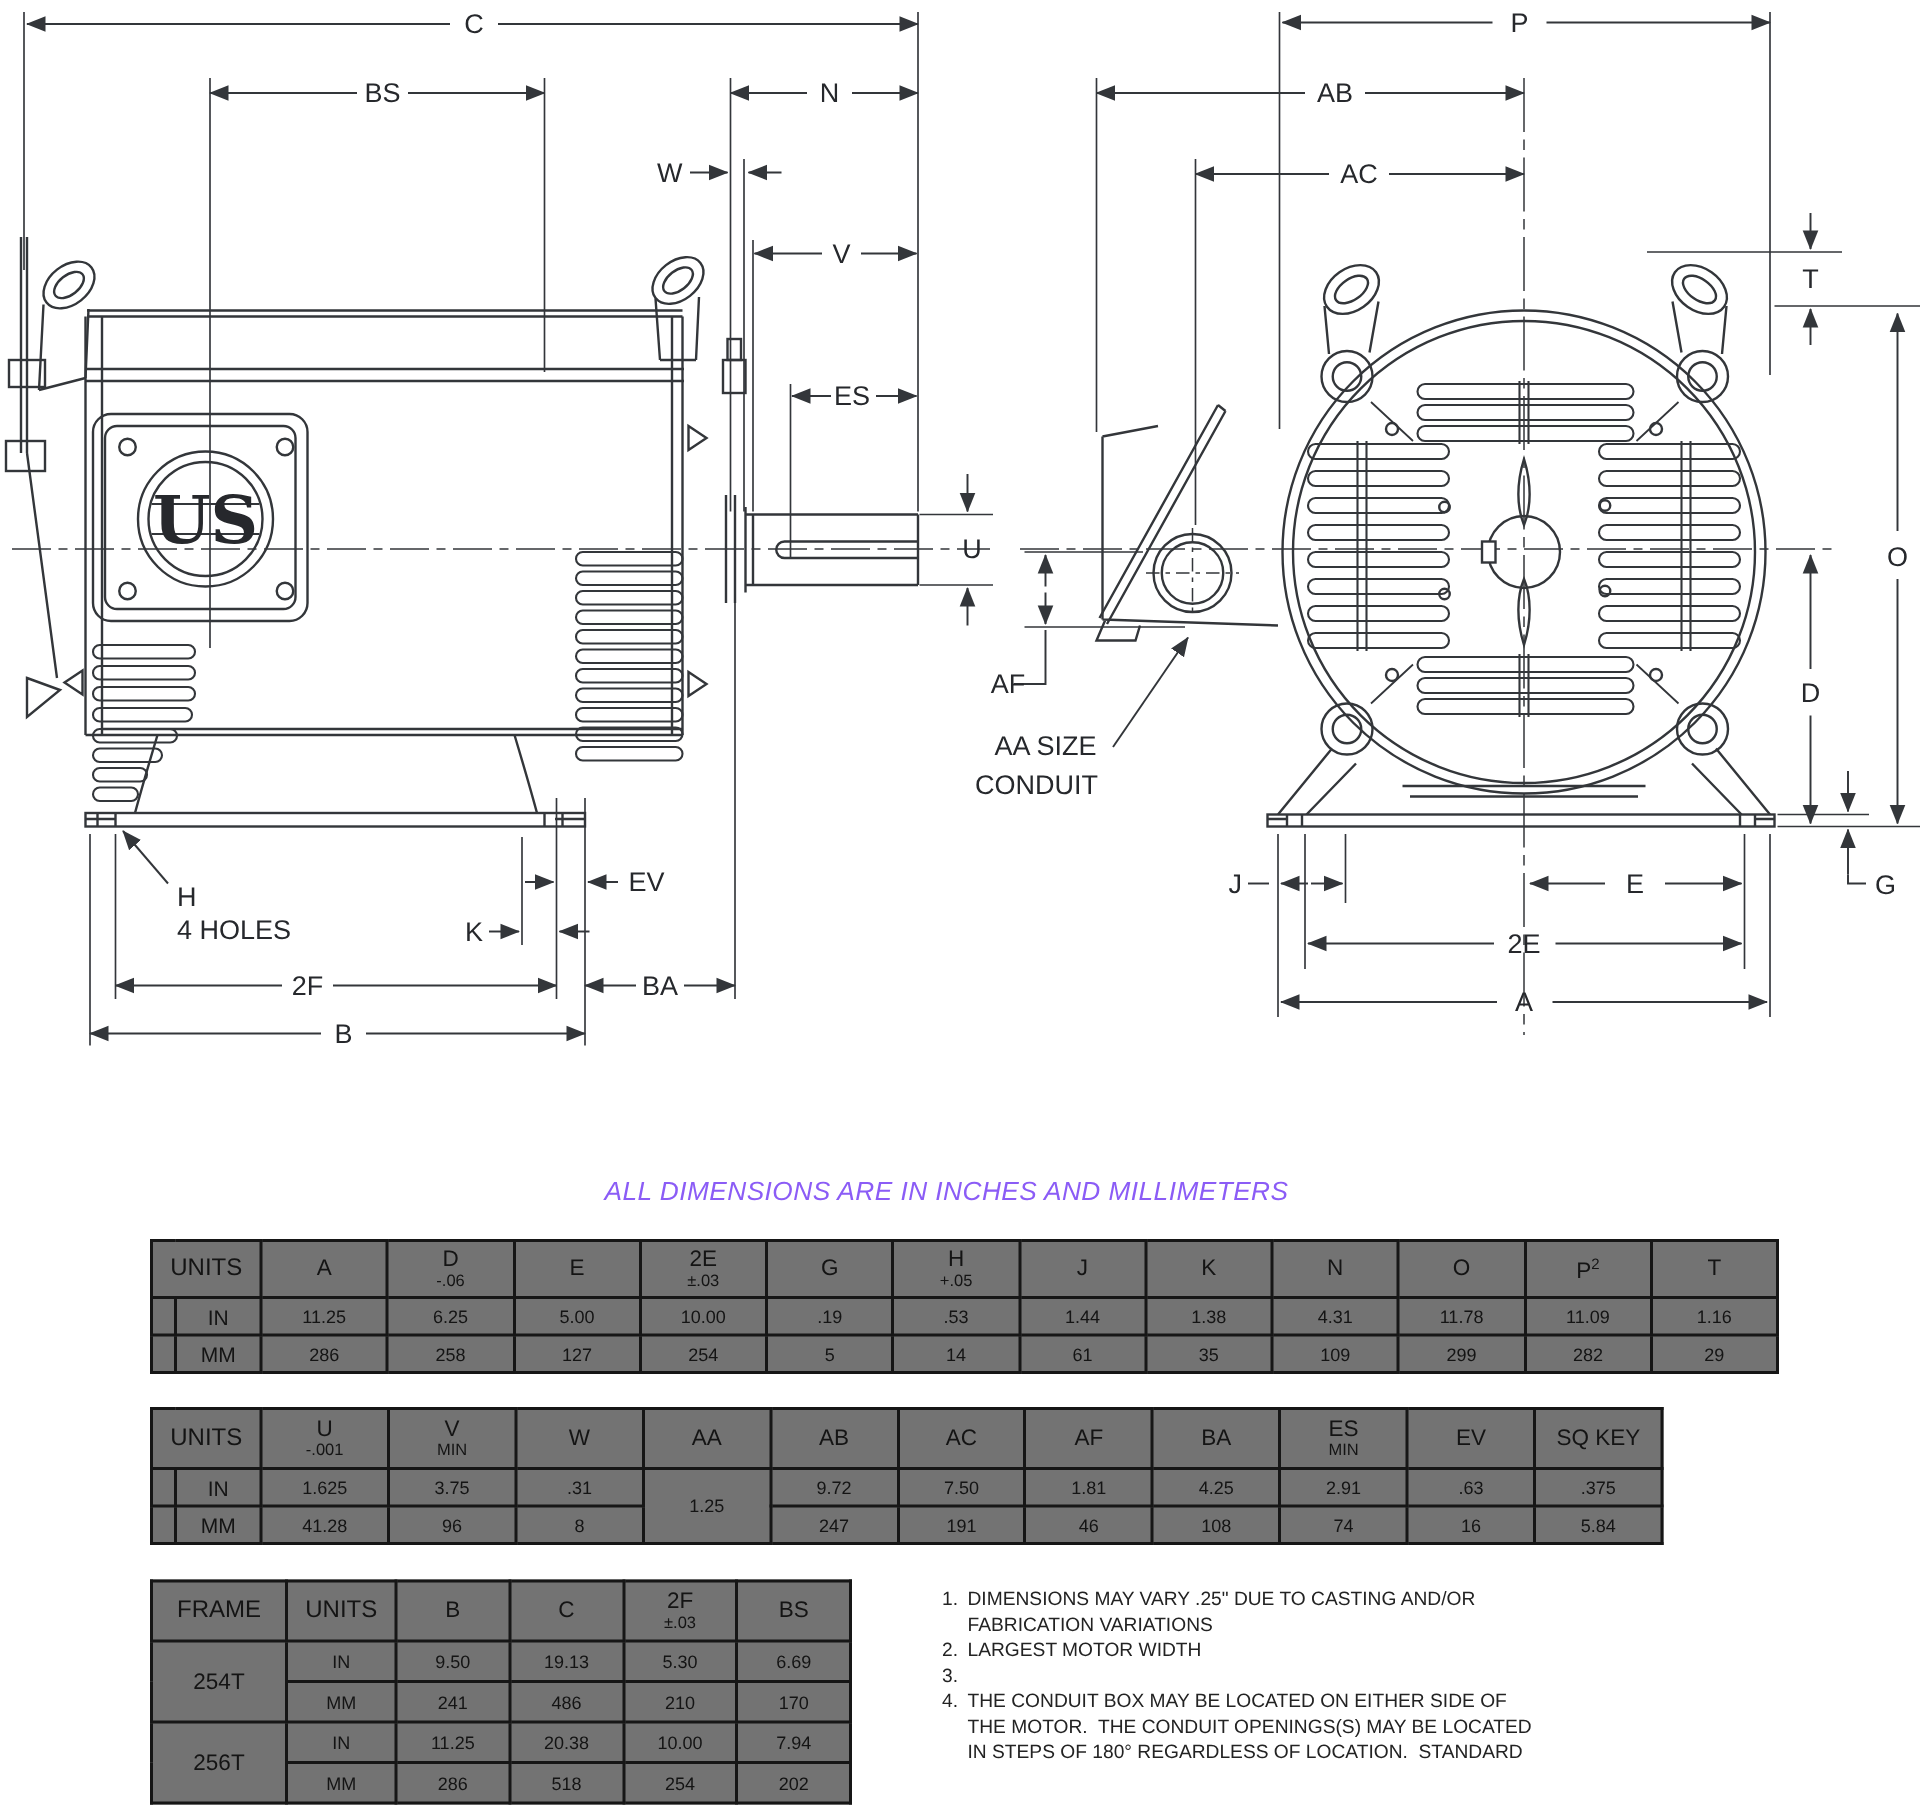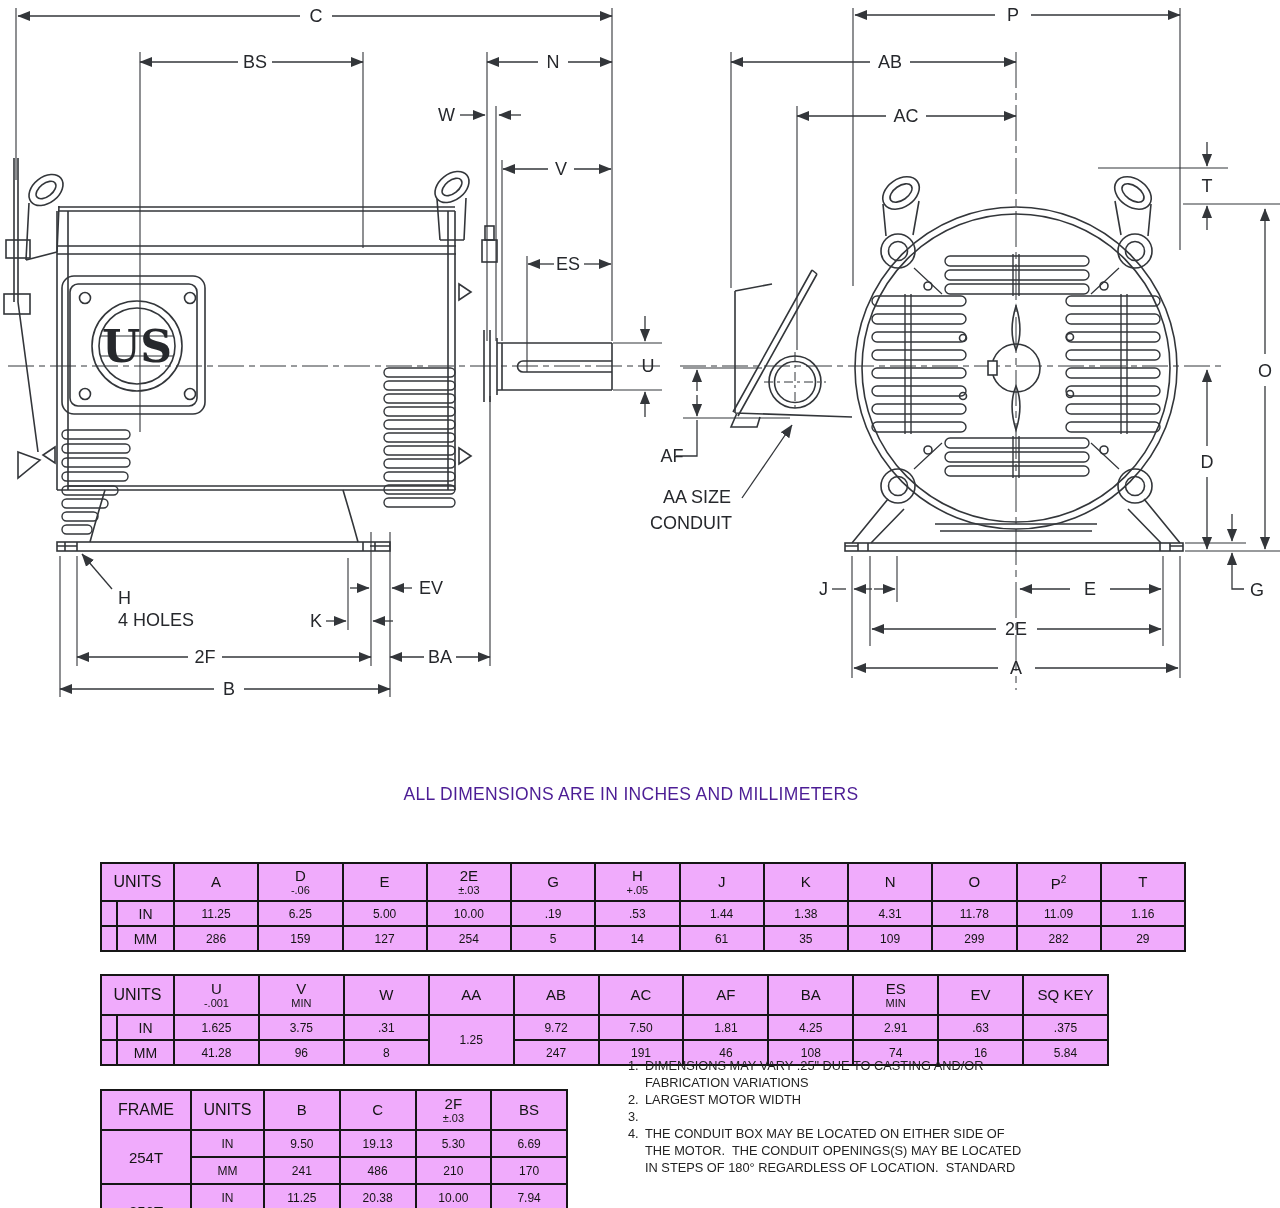--- a/index.html
+++ b/index.html
@@ -4,23 +4,23 @@
 <style>
   html,body{margin:0;padding:0;background:#ffffff;}
   body{width:1280px;height:1208px;overflow:hidden;position:relative;
        font-family:"Liberation Sans", sans-serif;color:#1a1a1a;}
   #drawing{position:absolute;left:0;top:0;}
   svg text{font-family:"Liberation Sans", sans-serif;fill:#26282c;}
   .dimtxt{font-size:18px;}
   .logotxt{font-family:"DejaVu Serif", serif;font-weight:bold;font-size:44px;}
 
   #tables-title{position:absolute;left:100px;top:784px;width:1062px;
-    text-align:center;font-size:17.5px;letter-spacing:.3px;color:#4c1d95;}
-
-  table{border-collapse:collapse;table-layout:fixed;position:absolute;background:#f0abfc;margin-top:36px;}
+    text-align:center;font-size:17.5px;letter-spacing:.3px;color:#8b5cf6;font-style:italic;}
+
+  table{border-collapse:collapse;table-layout:fixed;position:absolute;background:#737373;}
   table,td,th{border:2px solid #161616;}
   th,td{padding:0;text-align:center;vertical-align:middle;color:#141414;}
   th{font-weight:normal;}
   td{font-size:12px;height:23px;}
   .hl{font-size:15px;line-height:16px;}
   .ht{font-size:11px;line-height:12px;min-height:0;}
   .ht:empty{display:none;}
   .sup{font-size:10px;vertical-align:super;}
   .ul{font-size:14px;}
   #t1{left:100px;top:826px;width:1086px;}
@@ -407,21 +407,21 @@
         <td>1.38</td>
         <td>4.31</td>
         <td>11.78</td>
         <td>11.09</td>
         <td>1.16</td>
       </tr>
   <tr id="t1-mm">
     <td class="sp"></td>
     <td class="ul">MM</td>
   <td>286</td>
-        <td>159</td>
+        <td>258</td>
         <td>127</td>
         <td>254</td>
         <td>5</td>
         <td>14</td>
         <td>61</td>
         <td>35</td>
         <td>109</td>
         <td>299</td>
         <td>282</td>
         <td>29</td>

